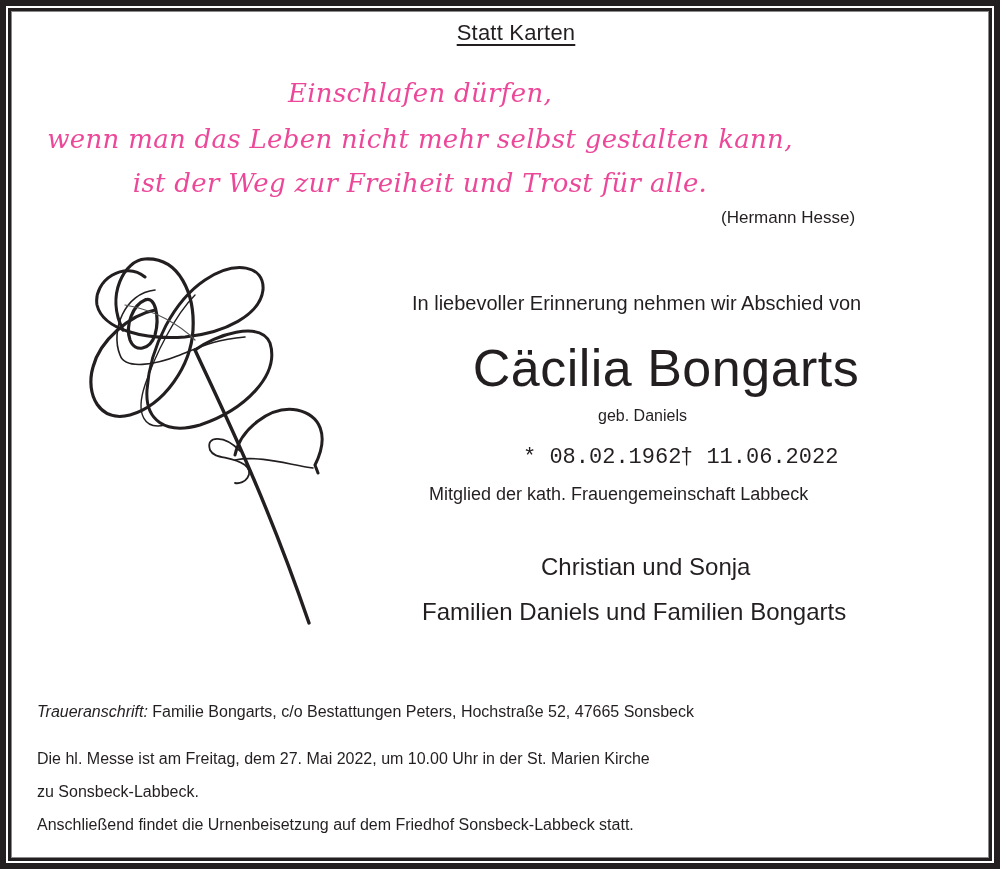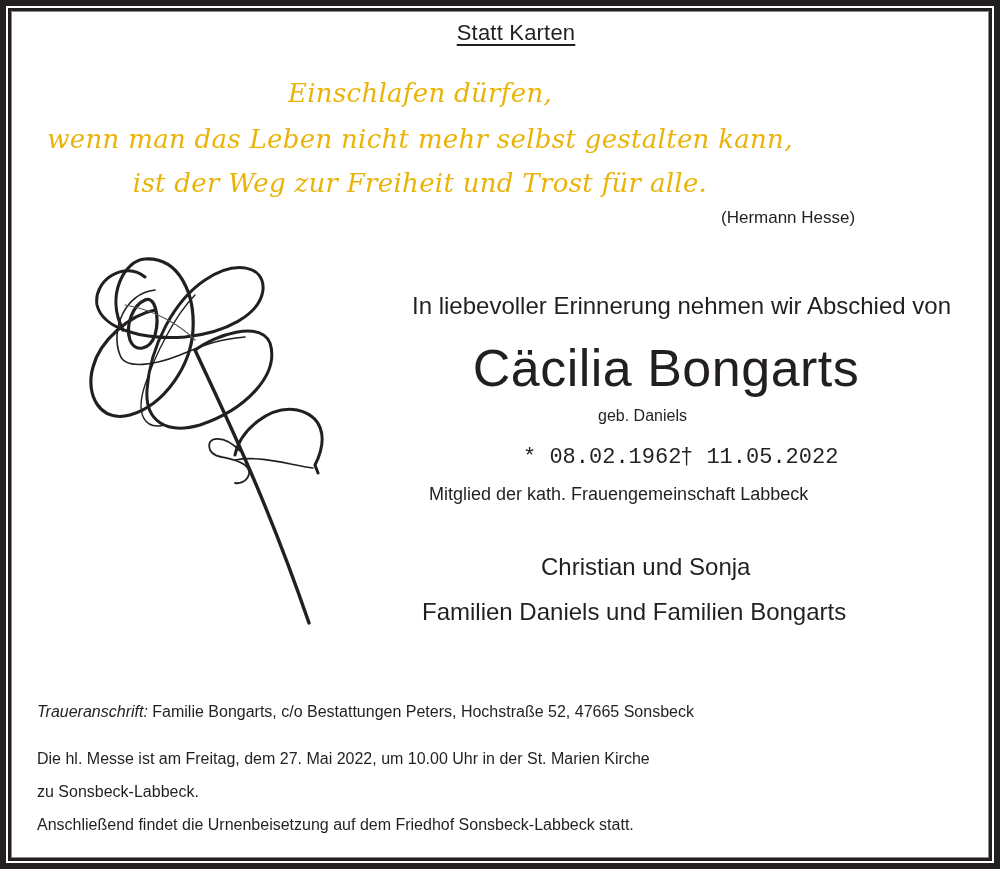--- a/index.html
+++ b/index.html
@@ -21,24 +21,24 @@
   }
   .abs { position:absolute; white-space:nowrap;padding-left:16px; }
   .center { text-align:center; }
   .header {
     left:0; width:1000px; top:20px; font-size:22px; letter-spacing:0.2px;
     font-family: "Liberation Sans", sans-serif;
   }
   .header span { text-decoration:underline; text-underline-offset:4px; }
   .poem {
     left:0; width:808px; font-family:"DejaVu Serif", serif; font-style:italic;
-    font-size:26px; color:#eab308; letter-spacing:0.3px;
+    font-size:26px; color:#ec4899; letter-spacing:0.3px;
   }
   .author { font-size:17px; font-family:"Liberation Sans", sans-serif; }
-  .intro { font-size:24px; font-family:"Liberation Sans", sans-serif; }
+  .intro { font-size:20px; font-family:"Liberation Sans", sans-serif; }
   .name { font-size:52px; font-family:"Liberation Sans", sans-serif; font-weight:normal; letter-spacing:0.5px; }
   .sub { font-size:16px; font-family:Liberation Sans, sans-serif; }
   .dates { font-size:22px; font-family:Liberation Mono, monospace; }
   .member { font-size:18px; font-family:"Liberation Sans", sans-serif; }
   .family { font-size:24px; font-family:"Liberation Sans", sans-serif; }
   .footer { font-size:16px; font-family:"Liberation Sans", sans-serif; left:21px; }
   .footer i { font-style:italic; }
   .rose { position:absolute; left:85px; top:255px; }
 </style>
 </head>
@@ -76,21 +76,21 @@
 
 <div class="abs intro" style="left:396px; top:292px;">In liebevoller Erinnerung nehmen wir Abschied von</div>
 
 <div class="abs center name" style="left:0; width:1300px; top:338px;">
   <span style="position:relative; left:0;">Cäcilia Bongarts</span>
 </div>
 
 <div class="abs sub" style="left:582px; top:407px;">geb. Daniels</div>
 
 <div class="abs dates" style="left:507px; top:445px;">* 08.02.1962</div>
-<div class="abs dates" style="left:664px; top:445px;">† 11.05.2022</div>
+<div class="abs dates" style="left:664px; top:445px;">† 11.06.2022</div>
 
 <div class="abs member" style="left:413px; top:484px;text-align:right;">Mitglied der kath. Frauengemeinschaft Labbeck</div>
 
 <div class="abs family" style="left:525px; top:553px;">Christian und Sonja</div>
 <div class="abs family" style="left:395px; top:598px;margin-left:11px;">Familien Daniels und Familien Bongarts</div>
 
 <div class="abs footer" style="top:703px;">
   <i>Traueranschrift:</i>
   <span>Familie Bongarts, c/o Bestattungen Peters, Hochstraße 52, 47665 Sonsbeck</span>
 </div>

